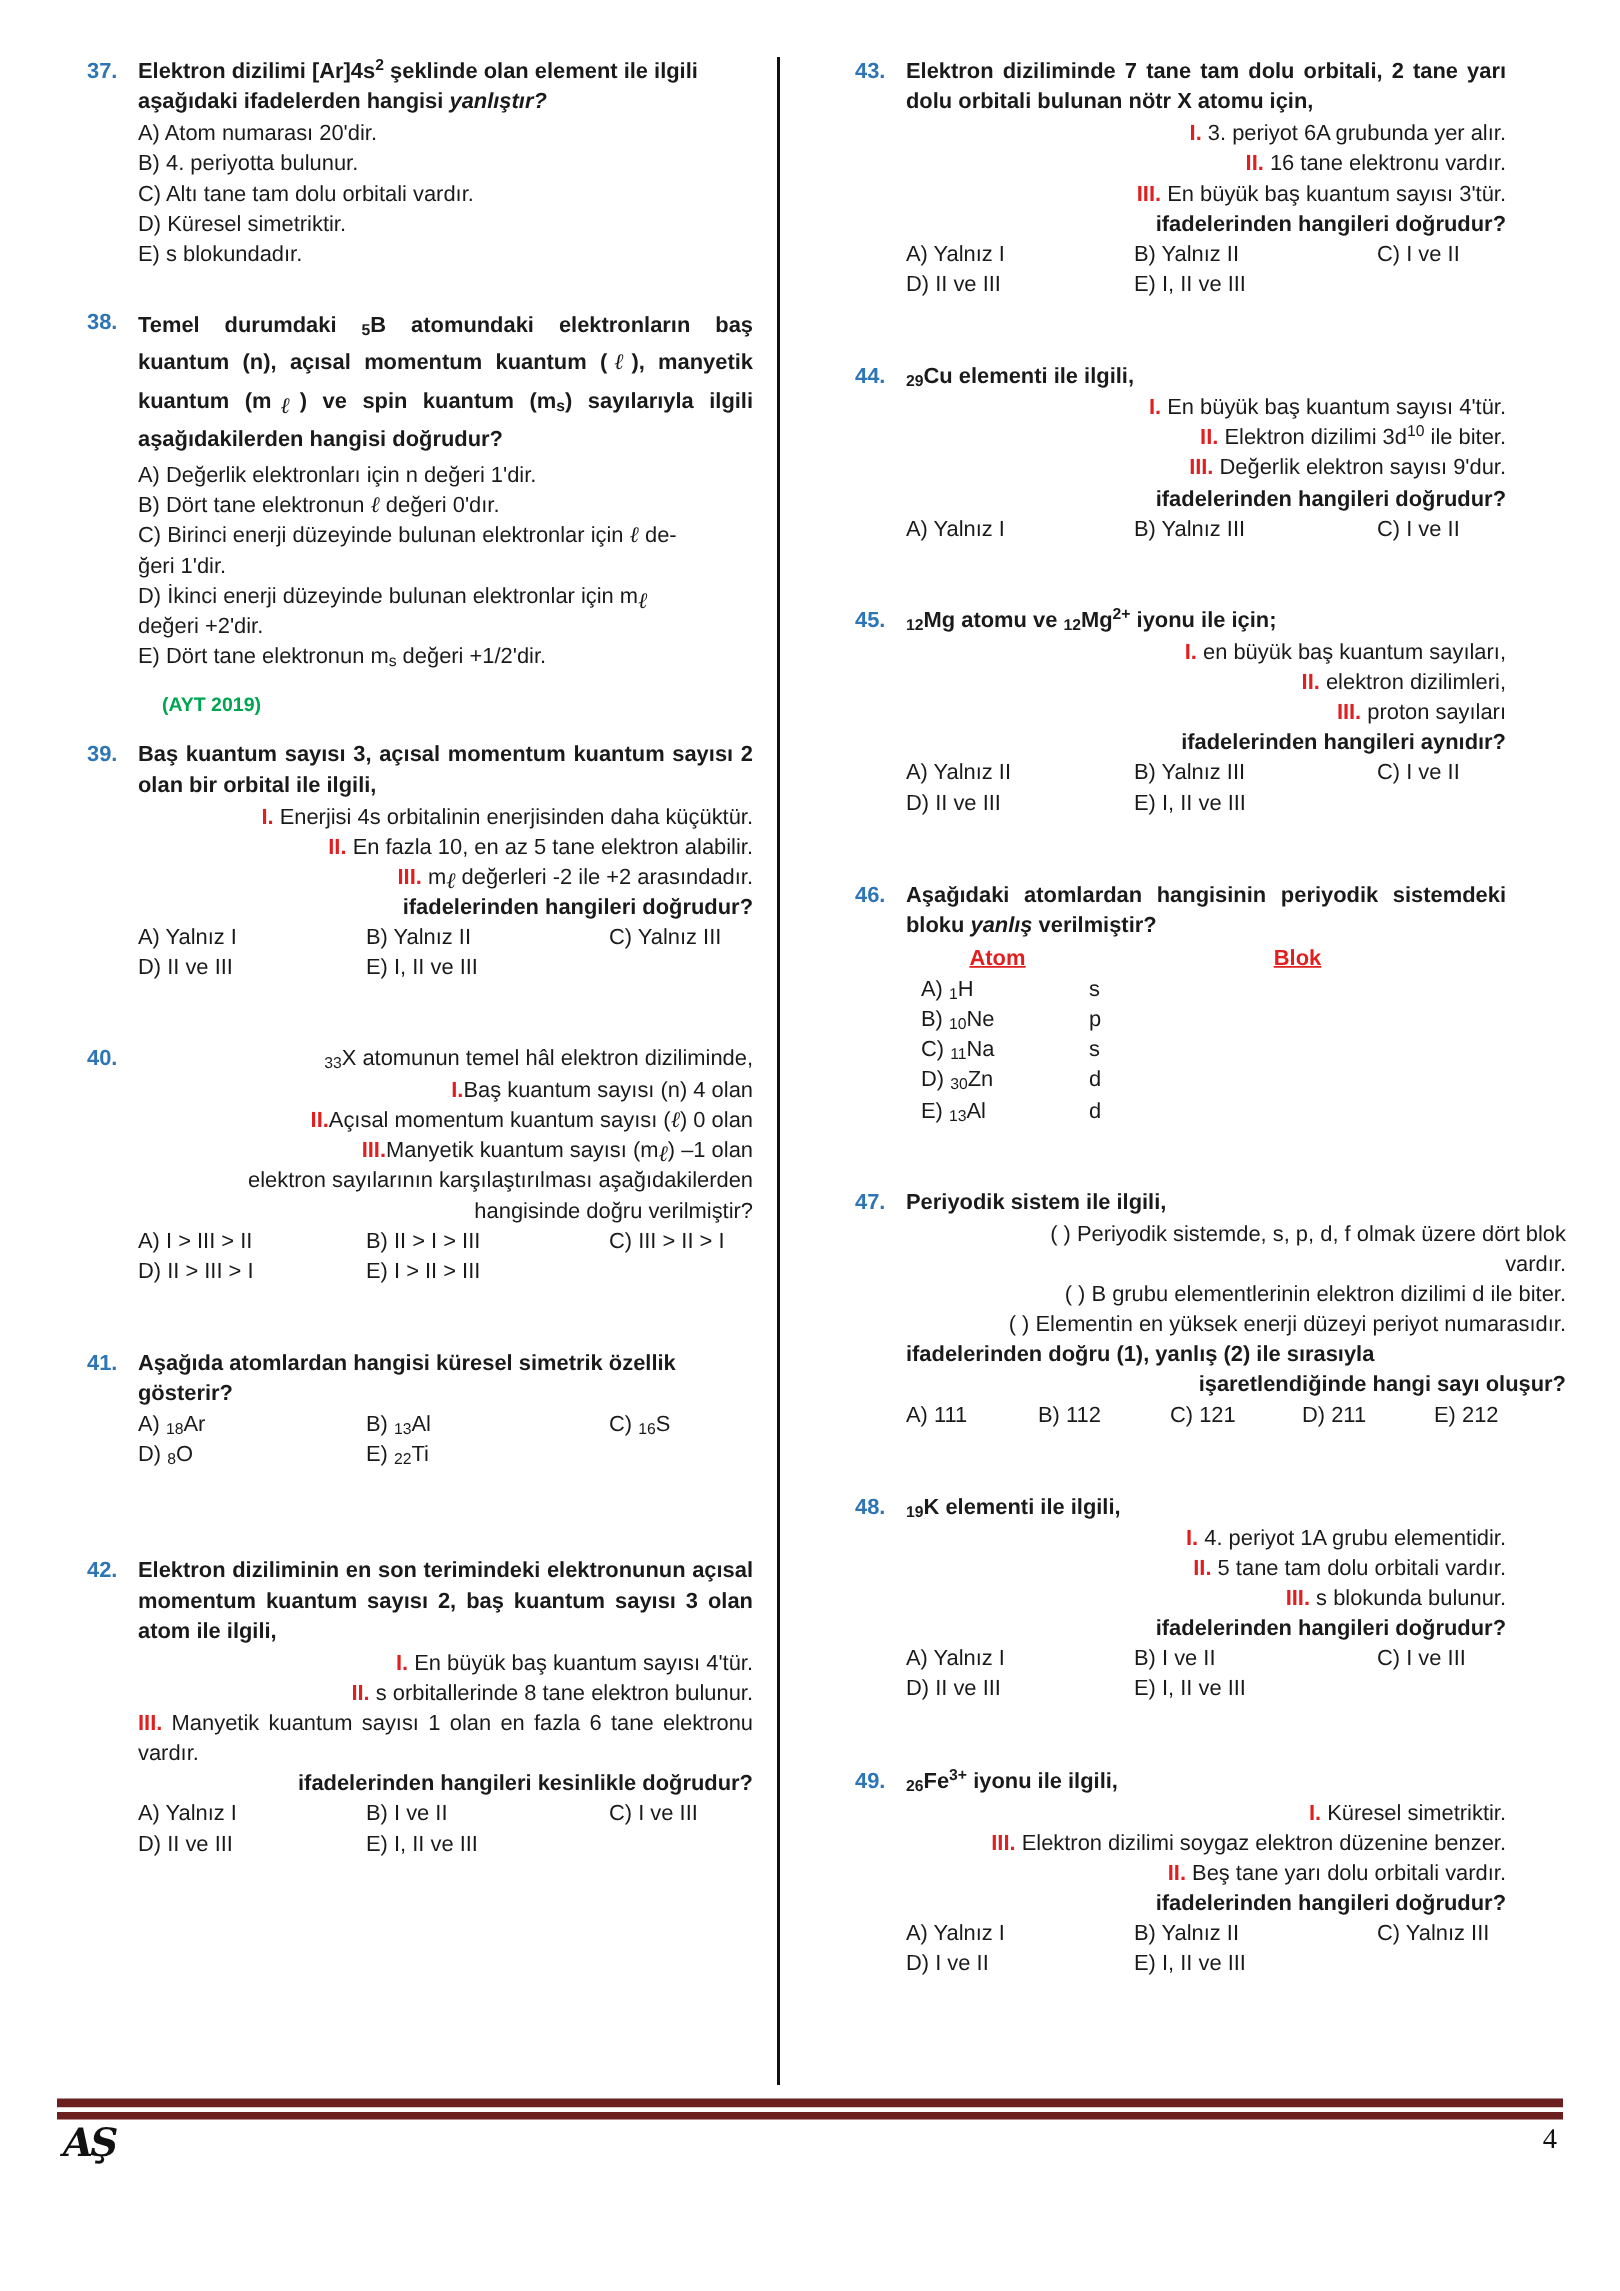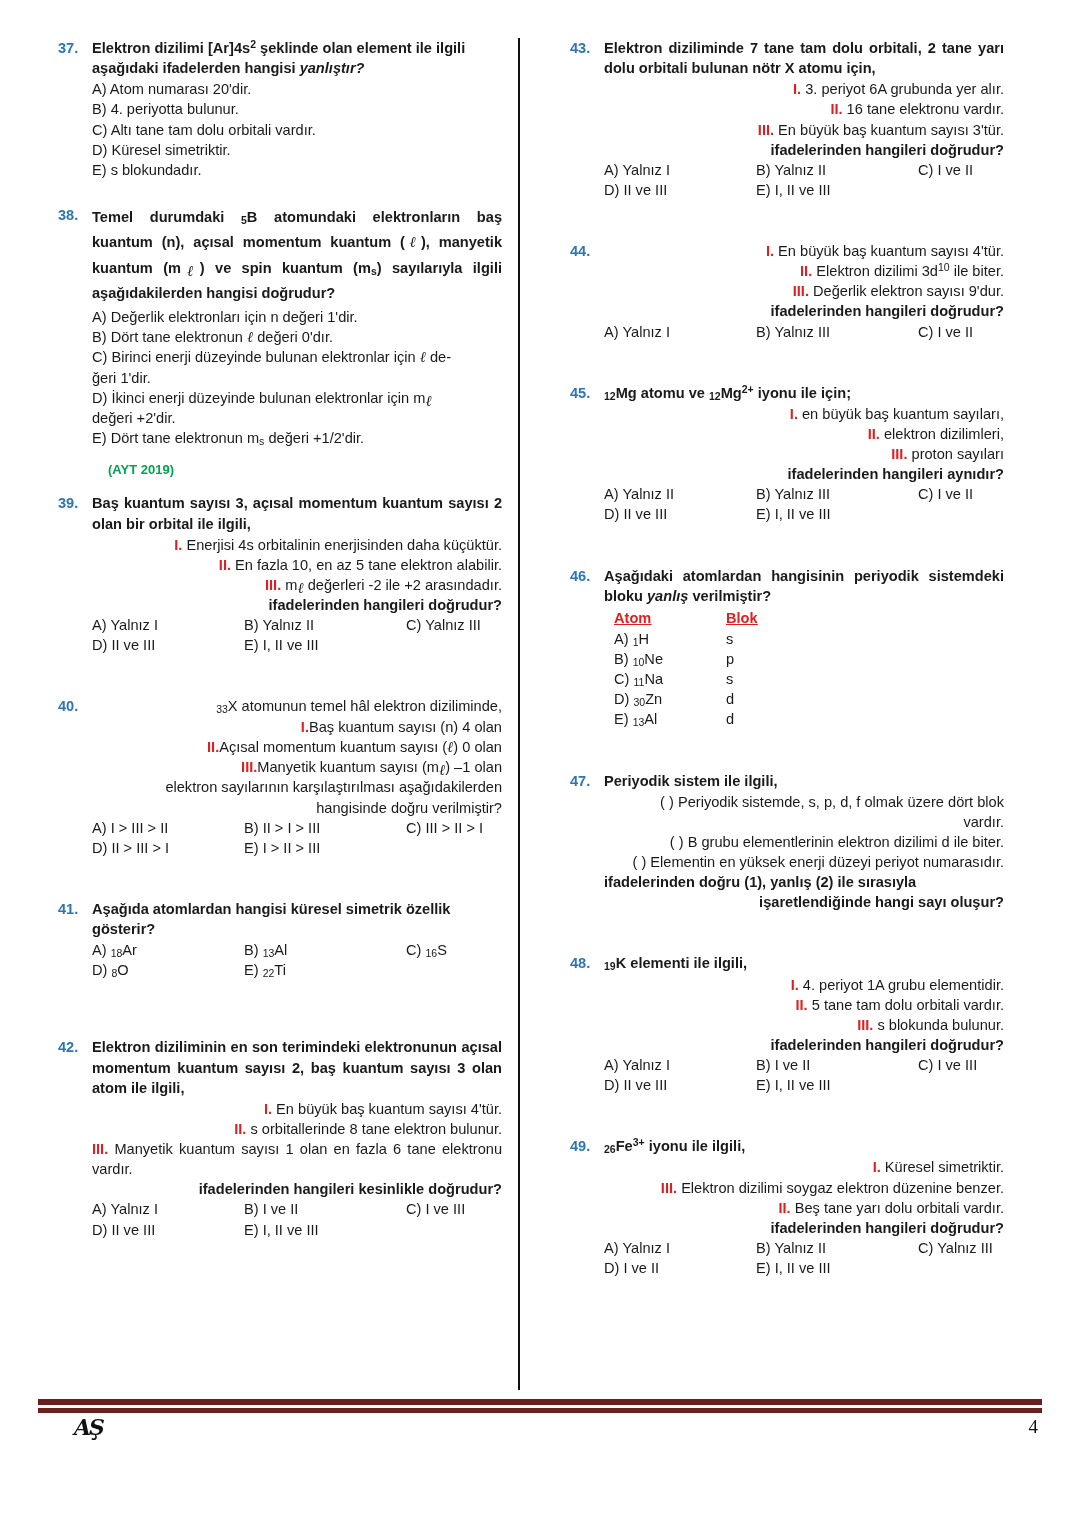--- a/index.html
+++ b/index.html
@@ -69,44 +69,43 @@
   .optrow{display:flex;margin:0;}
   .oc1{width:152px;flex:0 0 152px;}
   .oc2{width:162px;flex:0 0 162px;}
   .oc3{flex:1;}
 
   .optrow5{display:flex;margin:0;}
   .o5{flex:0 0 88px;}
 
   
   .tbl{margin-top:2px;}
-  .tbl .hdr{display:flex;font-weight:bold;color:#E02020;margin-bottom:1px;}
+  .tbl .hdr{display:flex;font-weight:bold;color:#E02020;margin-bottom:1px;text-align:center;}
   .tbl .hdr span{text-decoration:underline;}
   .tbl .r{display:flex;}
   .tc1{width:112px;flex:0 0 112px;padding-left:10px;box-sizing:border-box;}
   .tc2{flex:1;padding-left:10px;box-sizing:border-box;}
 
   .gap{height:14px;}
   .gap-lg{height:30px;}
   .gap-xl{height:46px;}
 
   
   .footrule{
     position:absolute;left:38px;top:1399px;width:1004px;
   }
   .footrule .r1{height:6px;background:#6B1F1F;}
   .footrule .r2{height:3px;background:#ffffff;}
   .footrule .r3{height:5px;background:#6B1F1F;}
   .logo{
     position:absolute;left:42px;top:1414px;
     font-family:"DejaVu Serif","Liberation Serif",serif;
     font-weight:bold;font-style:italic;
-    font-size:22px;color:#111111;
+    font-size:26px;color:#111111;
     letter-spacing:-2px;
-    margin-left:32px;
   }
   .pagenum{
     position:absolute;right:42px;top:1416px;
     font-family:"Liberation Serif","DejaVu Serif",serif;
     font-size:19px;color:#111111;
   }
 </style>
 </head>
 <body>
 
@@ -258,20 +257,21 @@
             <span class="oc3"></span>
           </div>
         </div>
       </div>
 
       <div class="gap-lg"></div>
 
       <div class="q">
         <div class="qnum">44.</div>
         <div class="qbody">
+          <div class="stem"><sub>29</sub><span>Cu elementi ile ilgili,</span></div>
           <div class="line"><span class="roman">I.</span><span> En büyük baş kuantum sayısı 4'tür.</span></div>
           <div class="line"><span class="roman">II.</span><span> Elektron dizilimi 3d</span><sup>10</sup><span> ile biter.</span></div>
           <div class="line"><span class="roman">III.</span><span> Değerlik elektron sayısı 9'dur.</span></div>
           <div class="line bold">ifadelerinden hangileri doğrudur?</div>
           <div class="optrow">
             <span class="oc1">A) Yalnız I</span>
             <span class="oc2">B) Yalnız III</span>
             <span class="oc3">C) I ve II</span>
           </div>
         </div>
@@ -339,20 +339,27 @@
 
       <div class="q">
         <div class="qnum">47.</div>
         <div class="qbody">
           <div class="stem">Periyodik sistem ile ilgili,</div>
           <div class="line"><span>( ) Periyodik sistemde, s, p, d, f olmak üzere dört blok</span><br><span> vardır.</span></div>
           <div class="line">( ) B grubu elementlerinin elektron dizilimi d ile biter.</div>
           <div class="line">( ) Elementin en yüksek enerji düzeyi periyot numarasıdır.</div>
           <div class="line bold" style="text-align:justify;">ifadelerinden doğru (1), yanlış (2) ile sırasıyla</div>
           <div class="line bold">işaretlendiğinde hangi sayı oluşur?</div>
+          <div class="optrow5">
+            <span class="o5">A) 111</span>
+            <span class="o5">B) 112</span>
+            <span class="o5">C) 121</span>
+            <span class="o5">D) 211</span>
+            <span class="o5">E) 212</span>
+          </div>
         </div>
       </div>
 
       <div class="gap-lg"></div>
 
       <div class="q">
         <div class="qnum">48.</div>
         <div class="qbody">
           <div class="stem"><sub>19</sub><span>K elementi ile ilgili,</span></div>
           <div class="line" style="padding-left:8px;"><span class="roman">I.</span><span> 4. periyot 1A grubu elementidir.</span></div>

